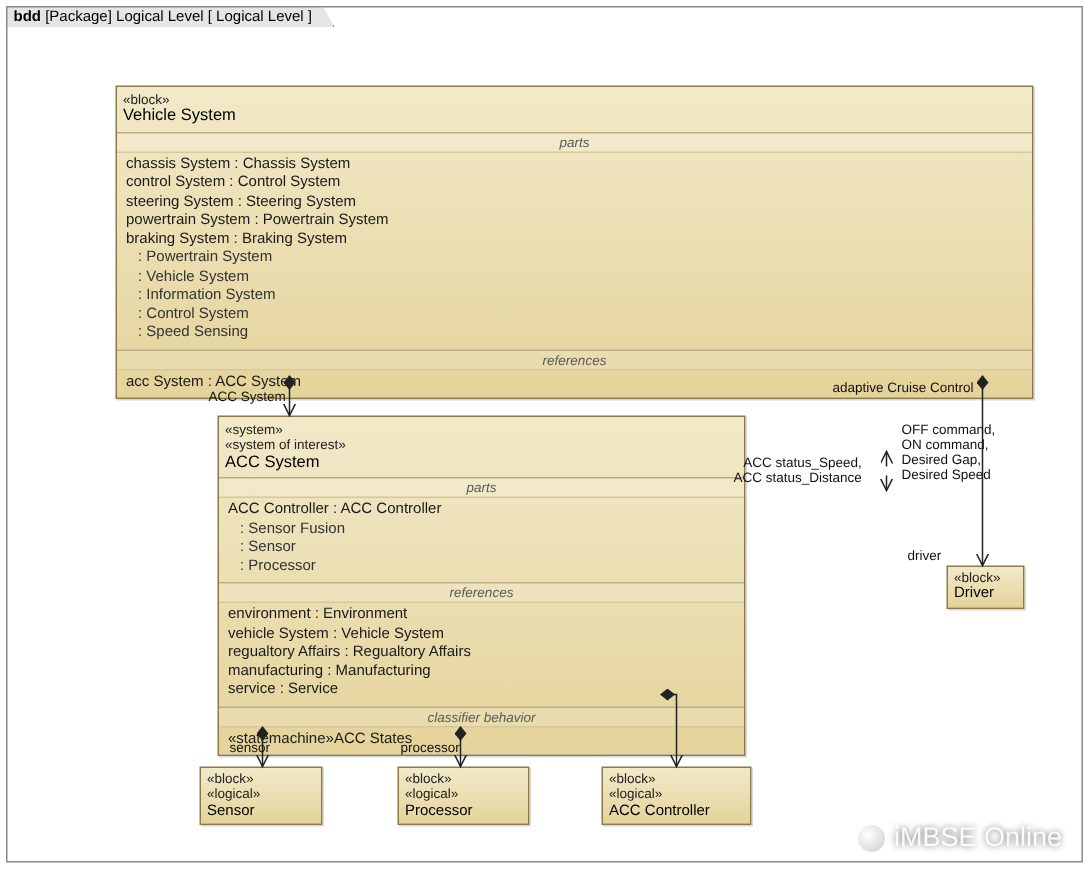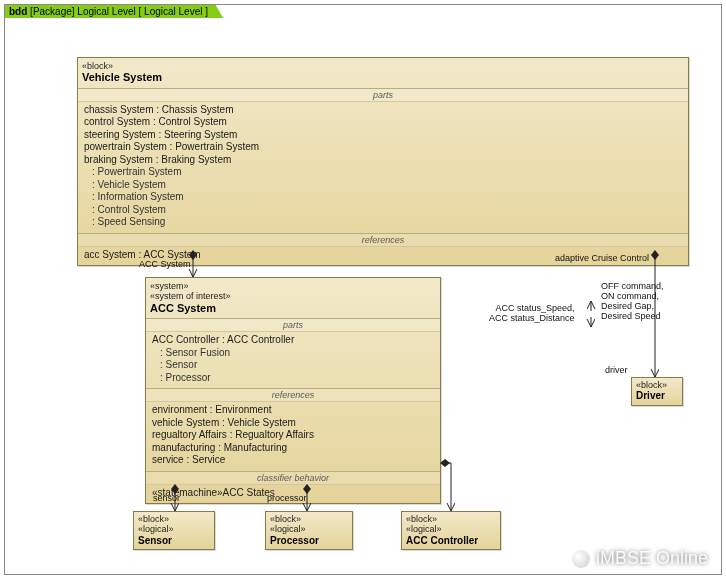--- a/index.html
+++ b/index.html
@@ -16,21 +16,21 @@
   .outer-frame {
     position: absolute;
     left: 4px; top: 4px; right: 4px; bottom: 4px;
     border: 1px solid #888;
   }
   .tab {
     position: absolute;
     left: -1px; top: -1px;
     border: 1px solid #888;
     border-bottom: none;
-    background: #84cc16;
+    background: #e5e5e5;
     padding: 1px 6px 1px 4px;
     font-size: 10px;
     clip-path: polygon(0 0, calc(100% - 8px) 0, 100% 100%, 0 100%);
     padding-right: 14px;
   }
   .tab b { font-weight: bold; }
   .canvas {
     position: absolute;
     left: 0; right: 0; top: 14px; bottom: 0;
   }
@@ -40,21 +40,21 @@
     border: 1px solid #8a7a4a;
     box-shadow: 1px 1px 0 rgba(0,0,0,0.15);
   }
   .block-header {
     text-align: left;
     padding: 3px 4px 4px;
     border-bottom: 1px solid #b8ad85;
     line-height: 1.15;
   }
   .stereo { font-size: 9px; color: #222; }
-  .block-name { font-weight: bold; font-size: 11px; }
+  .block-name { font-weight: normal; font-size: 11px; }
   .compart-title {
     text-align: center;
     font-style: italic;
     color: #5b5b5b;
     font-size: 9px;
     padding: 1px 0;
     border-bottom: 1px solid #d4c89c;
     background: rgba(255,255,255,0.15);
   }
   .compart-body {
@@ -120,21 +120,21 @@
         <div class="prop indent">: Information System</div>
         <div class="prop indent">: Control System</div>
         <div class="prop indent">: Speed Sensing</div>
       </div>
       <div class="compart-title">references</div>
       <div class="compart-body">
         <div class="prop">acc System : ACC System</div>
       </div>
     </div>
 
-    <div class="block" style="left:140px; top:258px; width:296px;">
+    <div class="block" style="left:140px; top:258px; width:352px;">
       <div class="block-header">
         <div class="stereo">«system»</div>
         <div class="stereo">«system of interest»</div>
         <div class="block-name">ACC System</div>
       </div>
       <div class="compart-title">parts</div>
       <div class="compart-body">
         <div class="prop">ACC Controller : ACC Controller</div>
         <div class="prop indent">: Sensor Fusion</div>
         <div class="prop indent">: Sensor</div>

